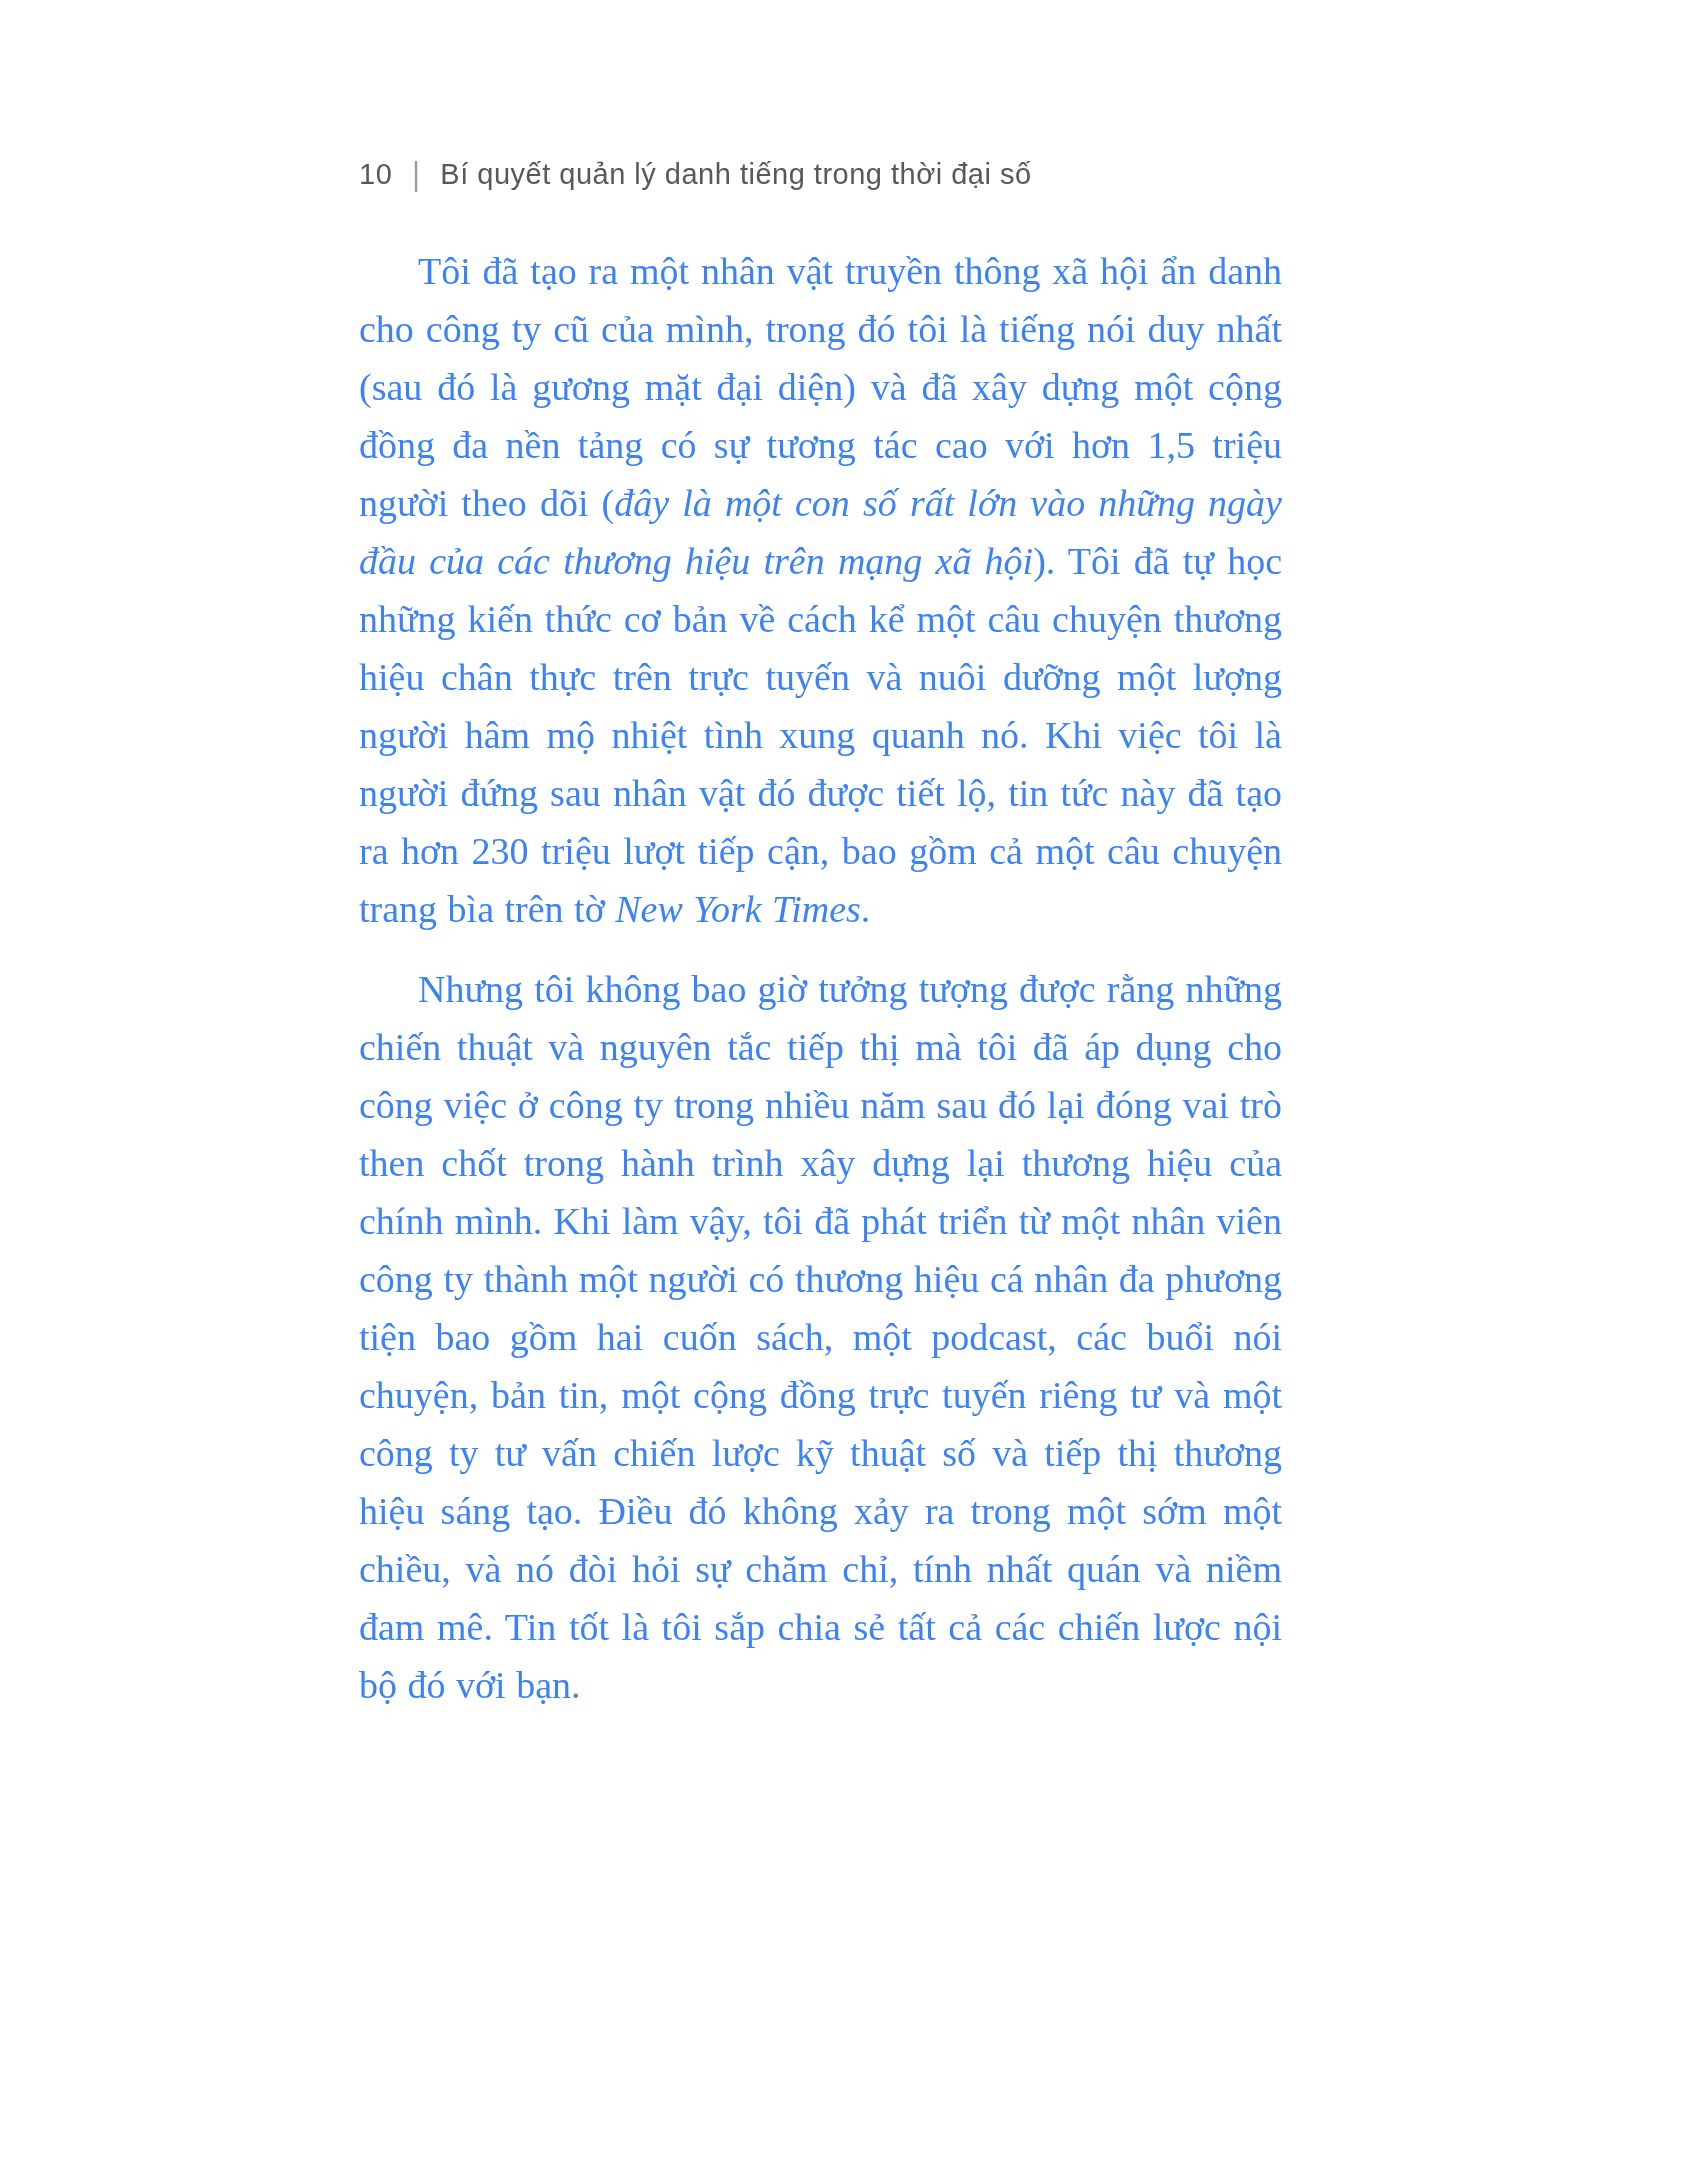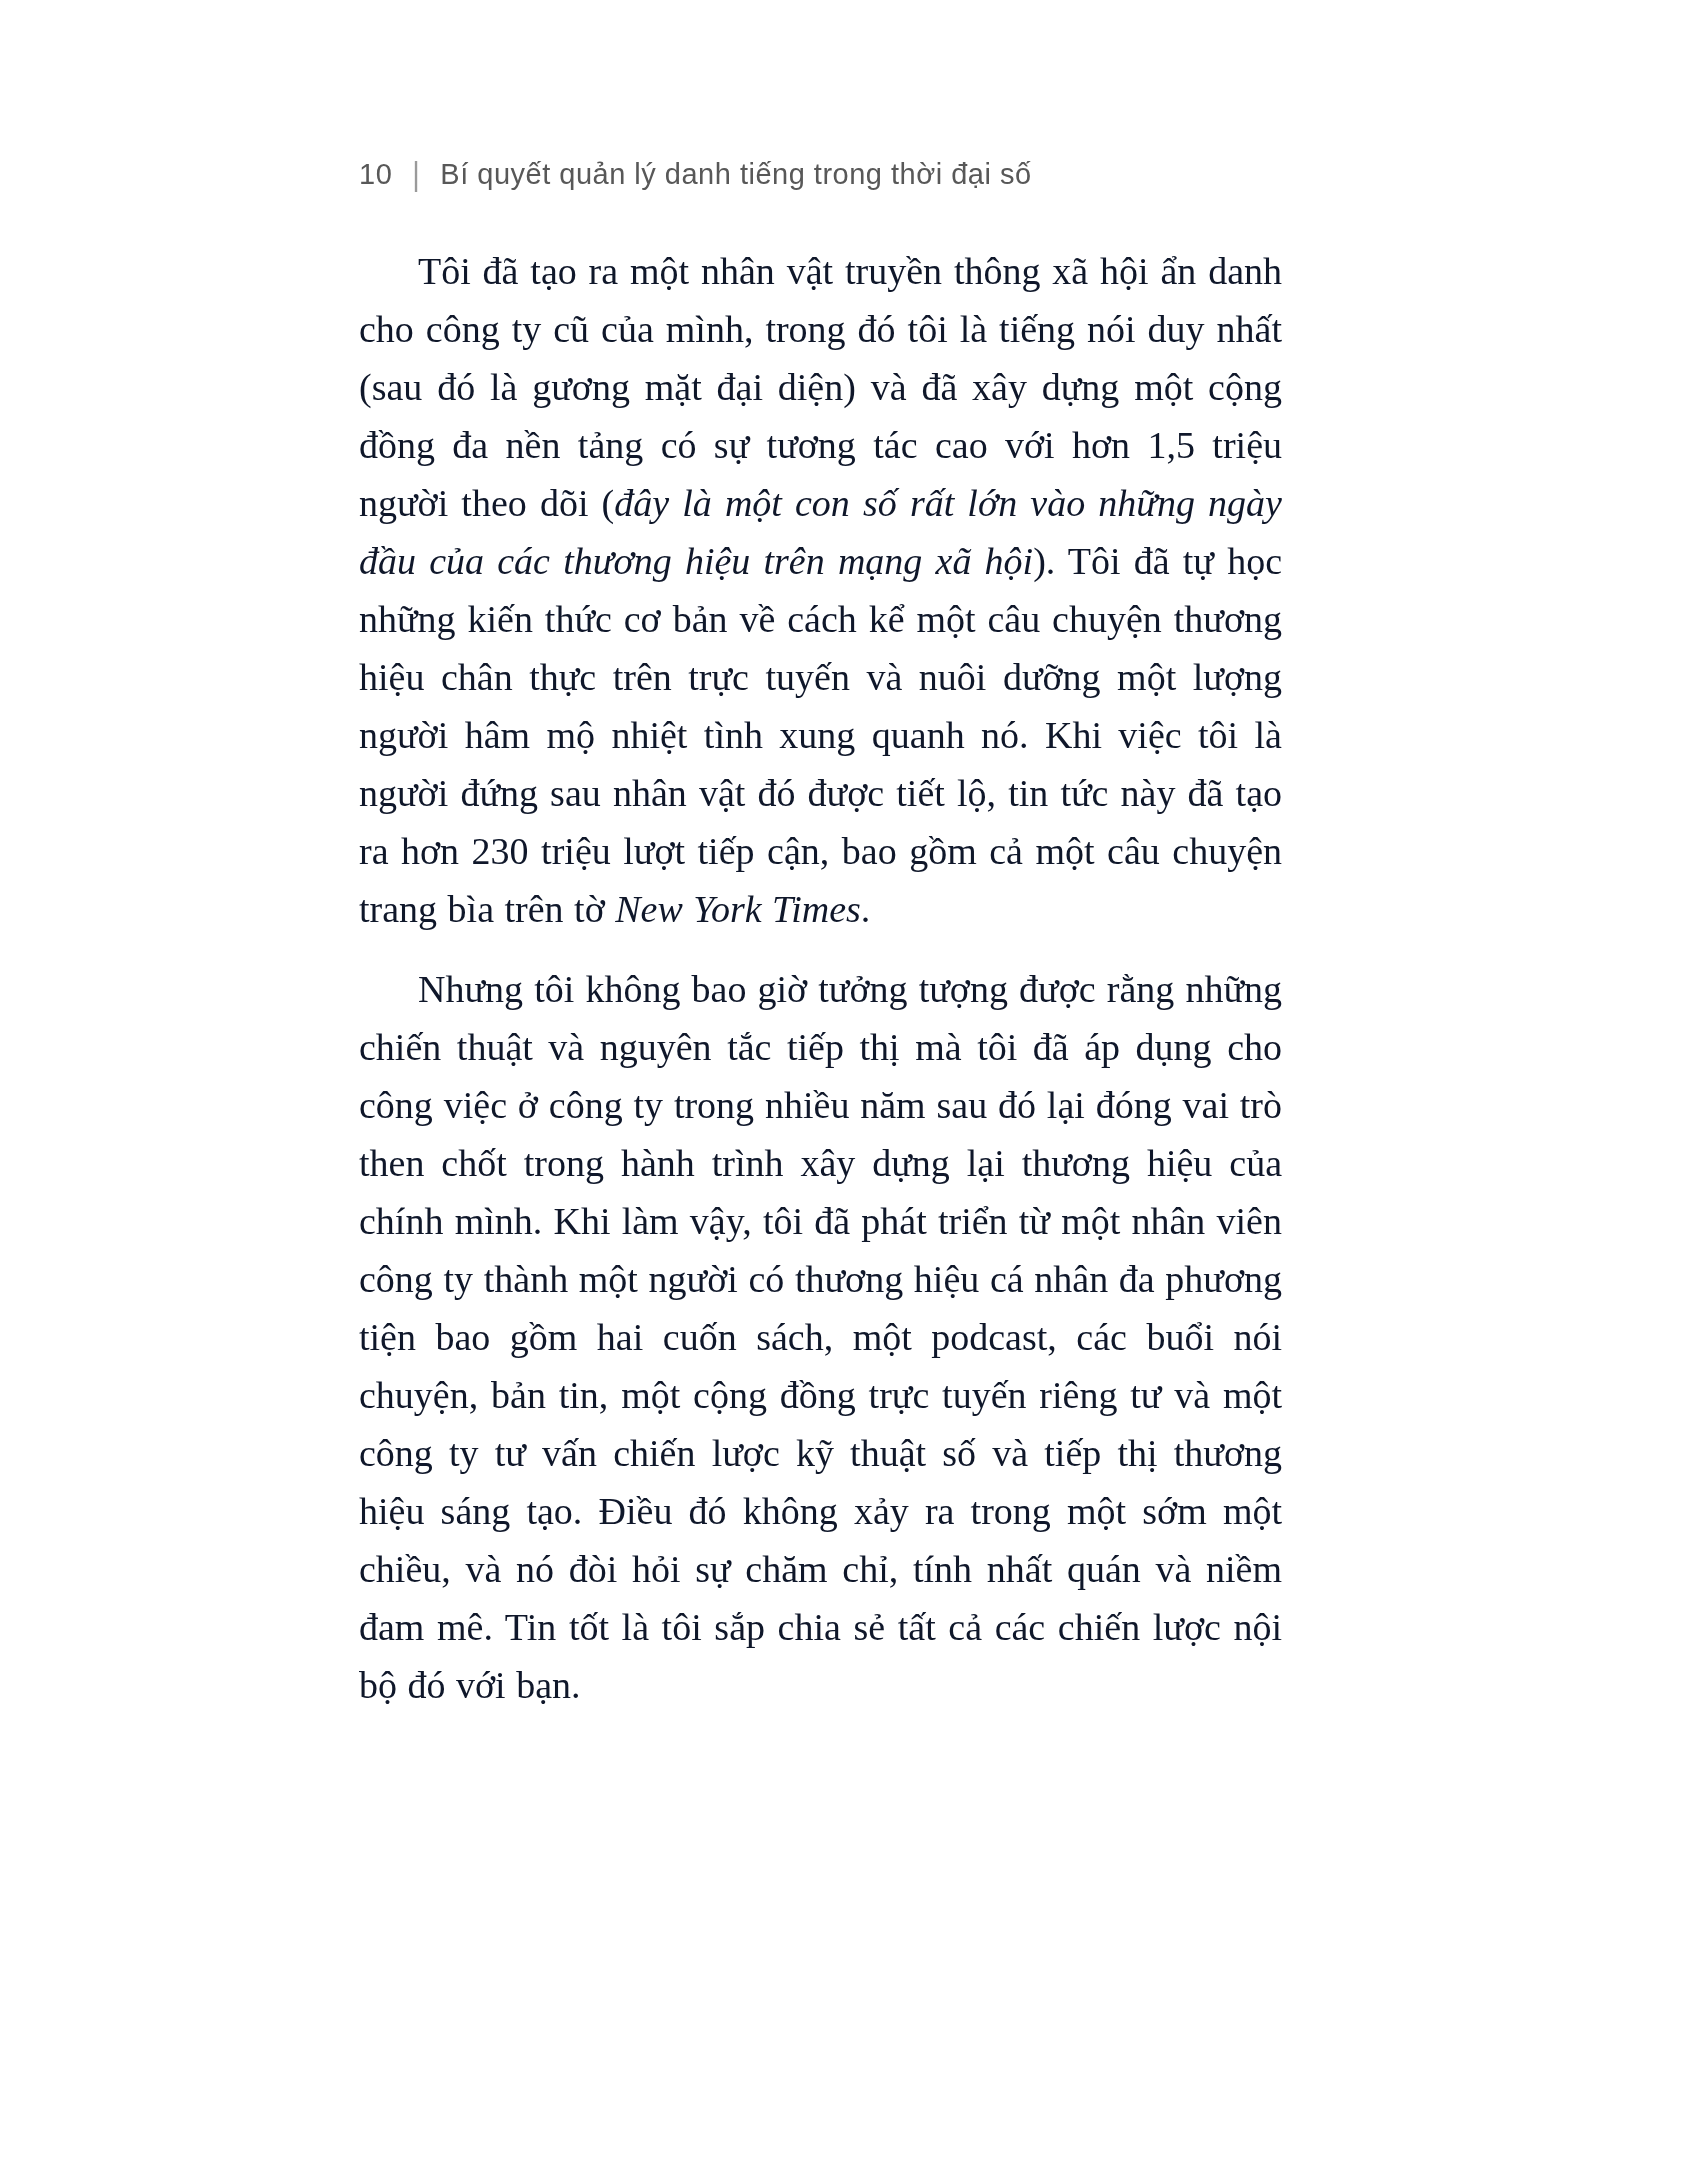--- a/index.html
+++ b/index.html
@@ -34,21 +34,21 @@
     display: inline-block;
     margin: 0 20px;
     color: #9a9a9a;
     font-weight: 300;
     transform: scaleY(1.15);
   }
   .body-text p {
     margin: 0;
     font-size: 38px;
     line-height: 58px;
-    color: #0f172a;
+    color: #3b82f6;
     text-align: justify;
     text-indent: 59px;
     word-spacing: 1px;
   }
   .body-text p + p {
     margin-top: 22px;
   }
   .body-text em {
     font-style: italic;
   }

